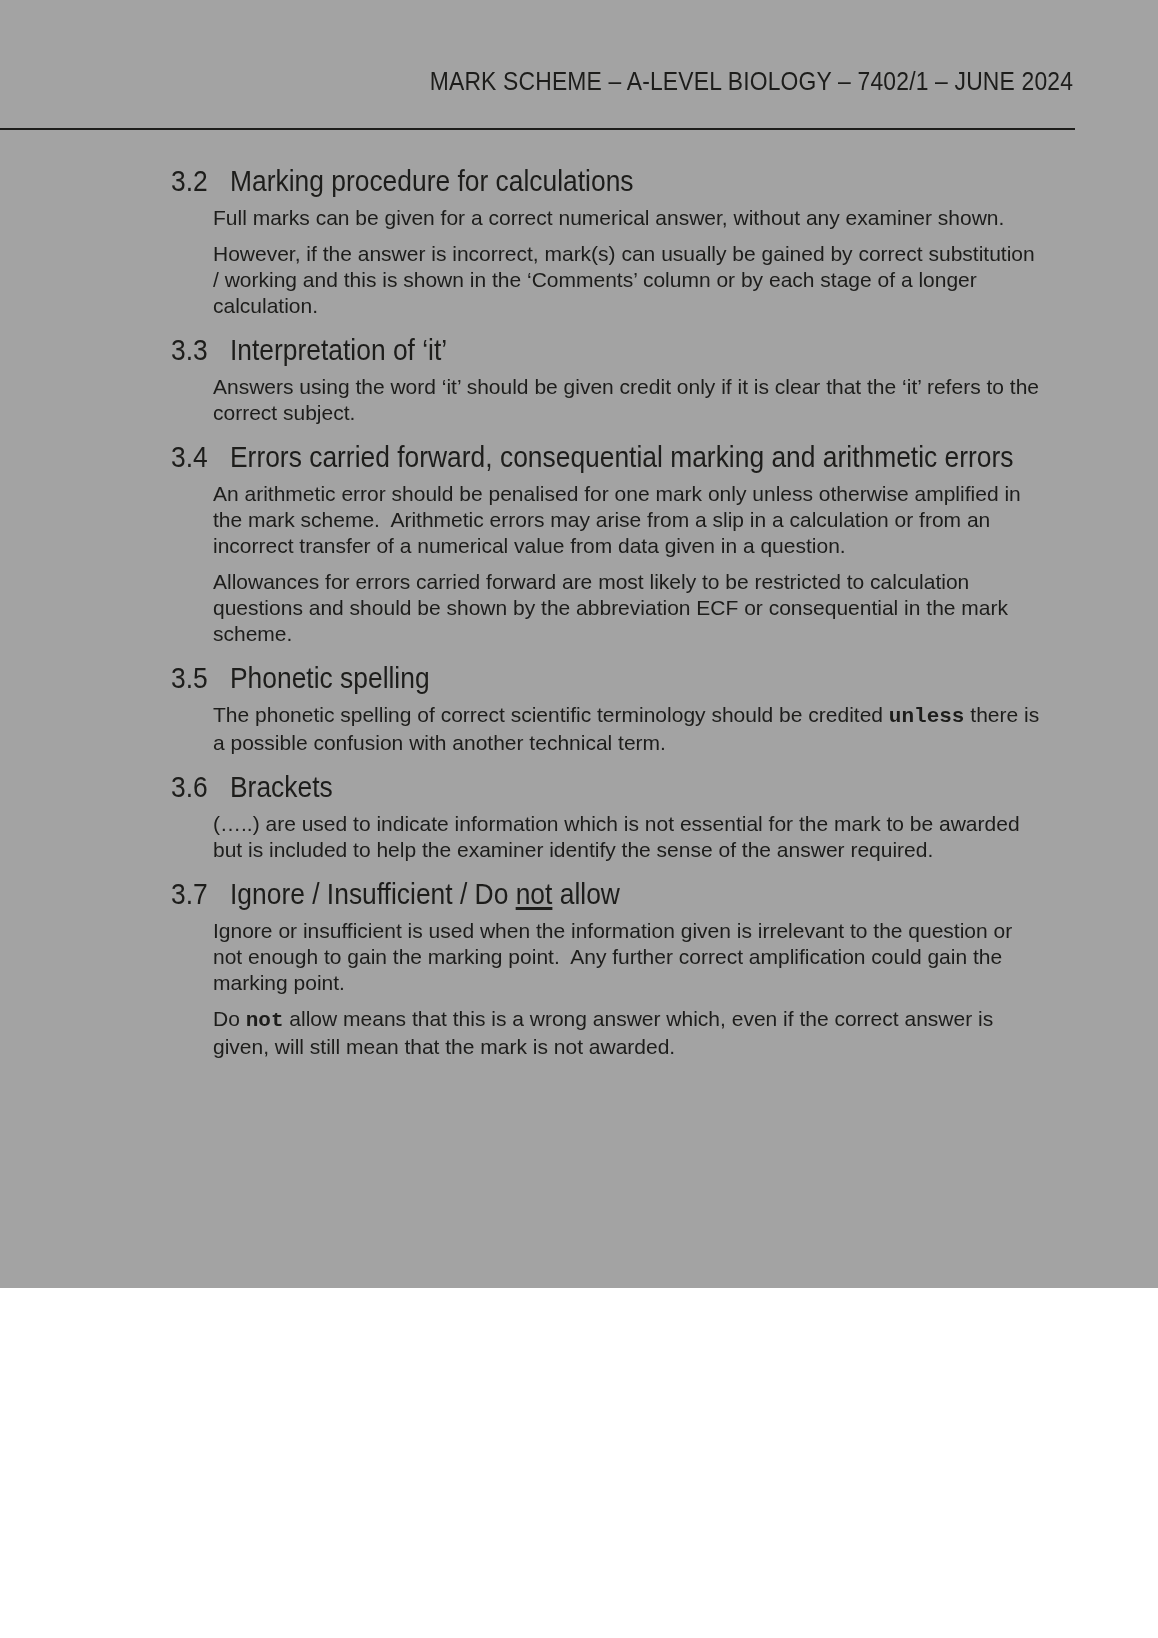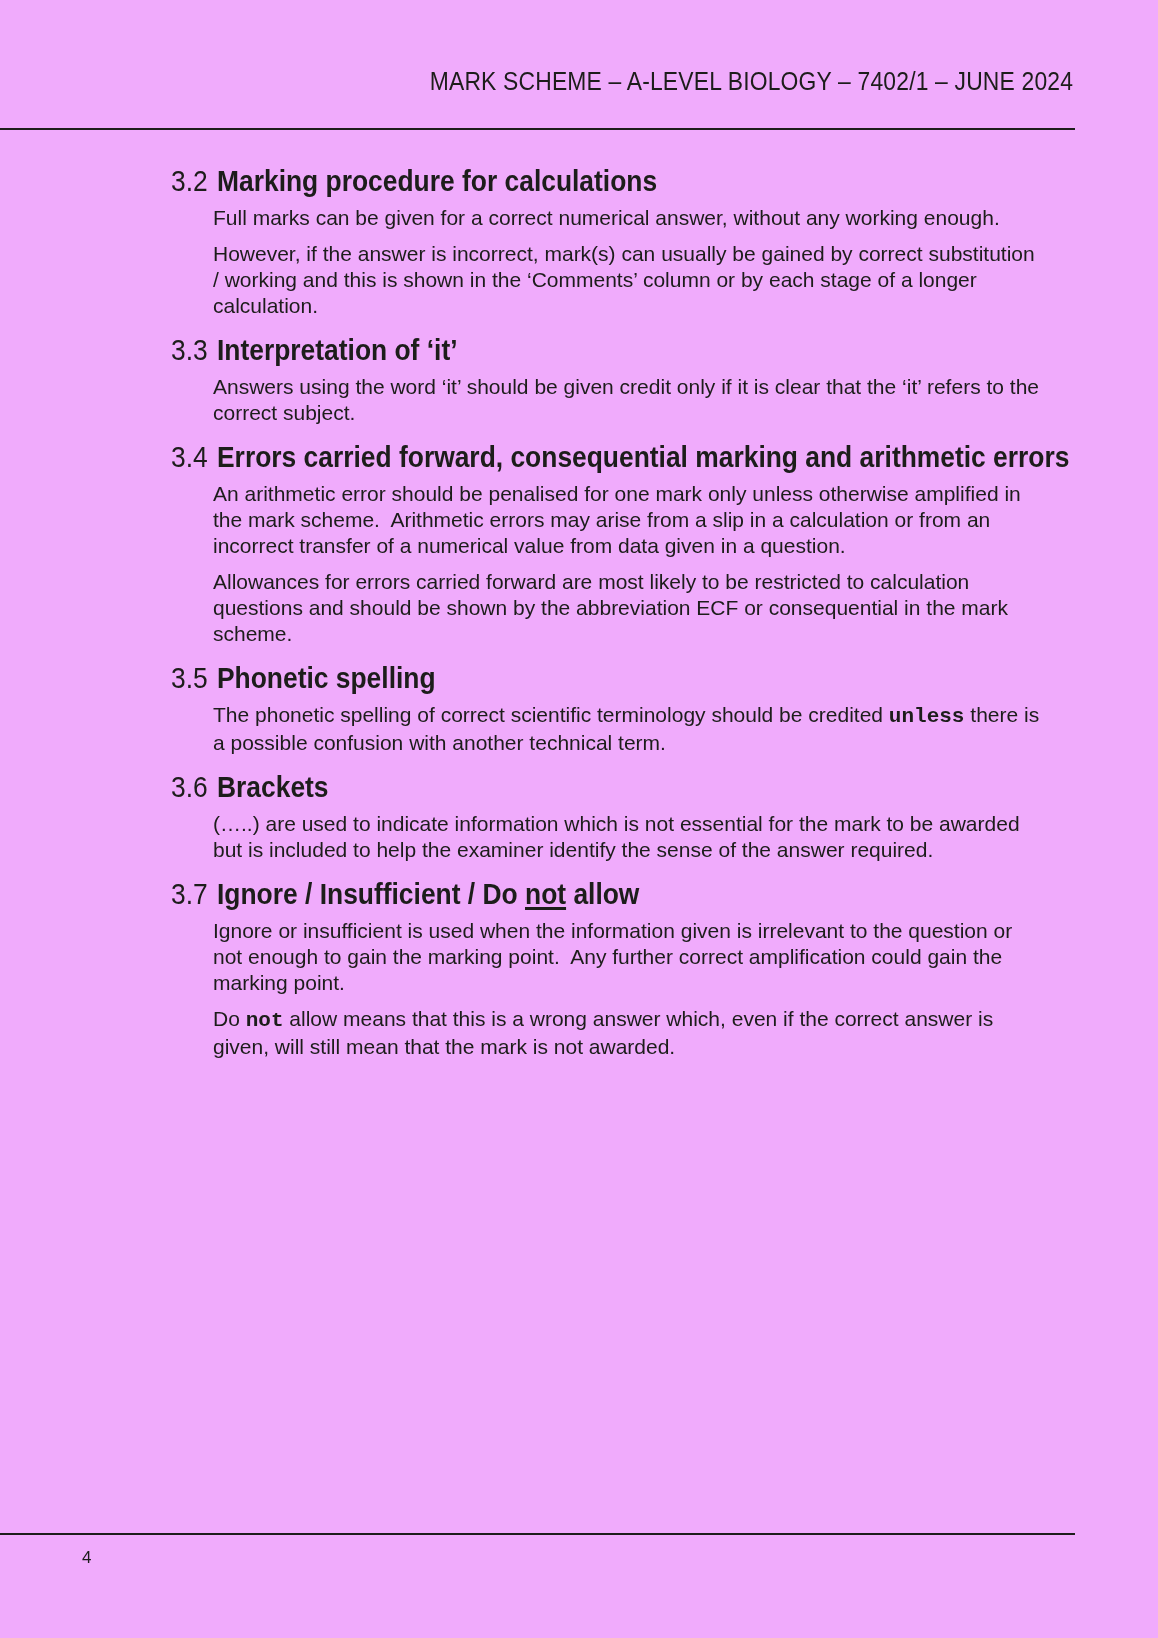--- a/index.html
+++ b/index.html
@@ -1,20 +1,20 @@
 <!DOCTYPE html>
 <html><head>
 <meta charset="utf-8">
 <style>
   html, body { margin: 0; padding: 0; background: #ffffff; }
   .page {
     position: relative;
     width: 1158px;
-    height: 1638px;
-    background: #f0abfc;
+    height: 1288px;
+    background: #a3a3a3;
     font-family: "Liberation Sans", sans-serif;
     color: #1d1d1b;
     overflow: hidden;
   }
 
   
   .header {
     position: absolute;
     top: 68px;
     left: 0;
@@ -57,24 +57,24 @@
     grid-column: 1;
     grid-row: 1;
     font-size: 30px;
     line-height: 33px;
     font-weight: 400;
     text-align: right;
   }
   .sec-title {
     grid-column: 2;
     grid-row: 1;
-    margin: 0 0 8px 4px;
+    margin: 0 0 8px 17px;
     font-size: 30px;
     line-height: 33px;
-    font-weight: 700;
+    font-weight: 400;
     white-space: nowrap;
   }
   .condensed {
     display: inline-block;
     transform: scaleX(0.88);
     transform-origin: 0 50%;
   }
   .sec-body { grid-column: 2; grid-row: 2; }
   .sec-body p {
     margin: 0 0 10px 0;
@@ -115,21 +115,21 @@
 
   <main class="content" id="sections">
   <section class="section">
     <div class="sec-number">
       <span class="condensed sec-number-inner">3.2</span>
     </div>
     <h2 class="sec-title">
       <span class="condensed sec-title-inner"><span>Marking procedure for calculations</span></span>
     </h2>
     <div class="sec-body">
-          <p><span>Full marks can be given for a correct numerical answer, without any working enough.</span></p>
+          <p><span>Full marks can be given for a correct numerical answer, without any examiner shown.</span></p>
           <p><span>However, if the answer is incorrect, mark(s) can usually be gained by correct substitution / working and this is shown in the ‘Comments’ column or by each stage of a longer calculation.</span></p>
         </div>
   </section>
 
   <section class="section">
     <div class="sec-number">
       <span class="condensed sec-number-inner">3.3</span>
     </div>
     <h2 class="sec-title">
       <span class="condensed sec-title-inner"><span>Interpretation of ‘it’</span></span>

